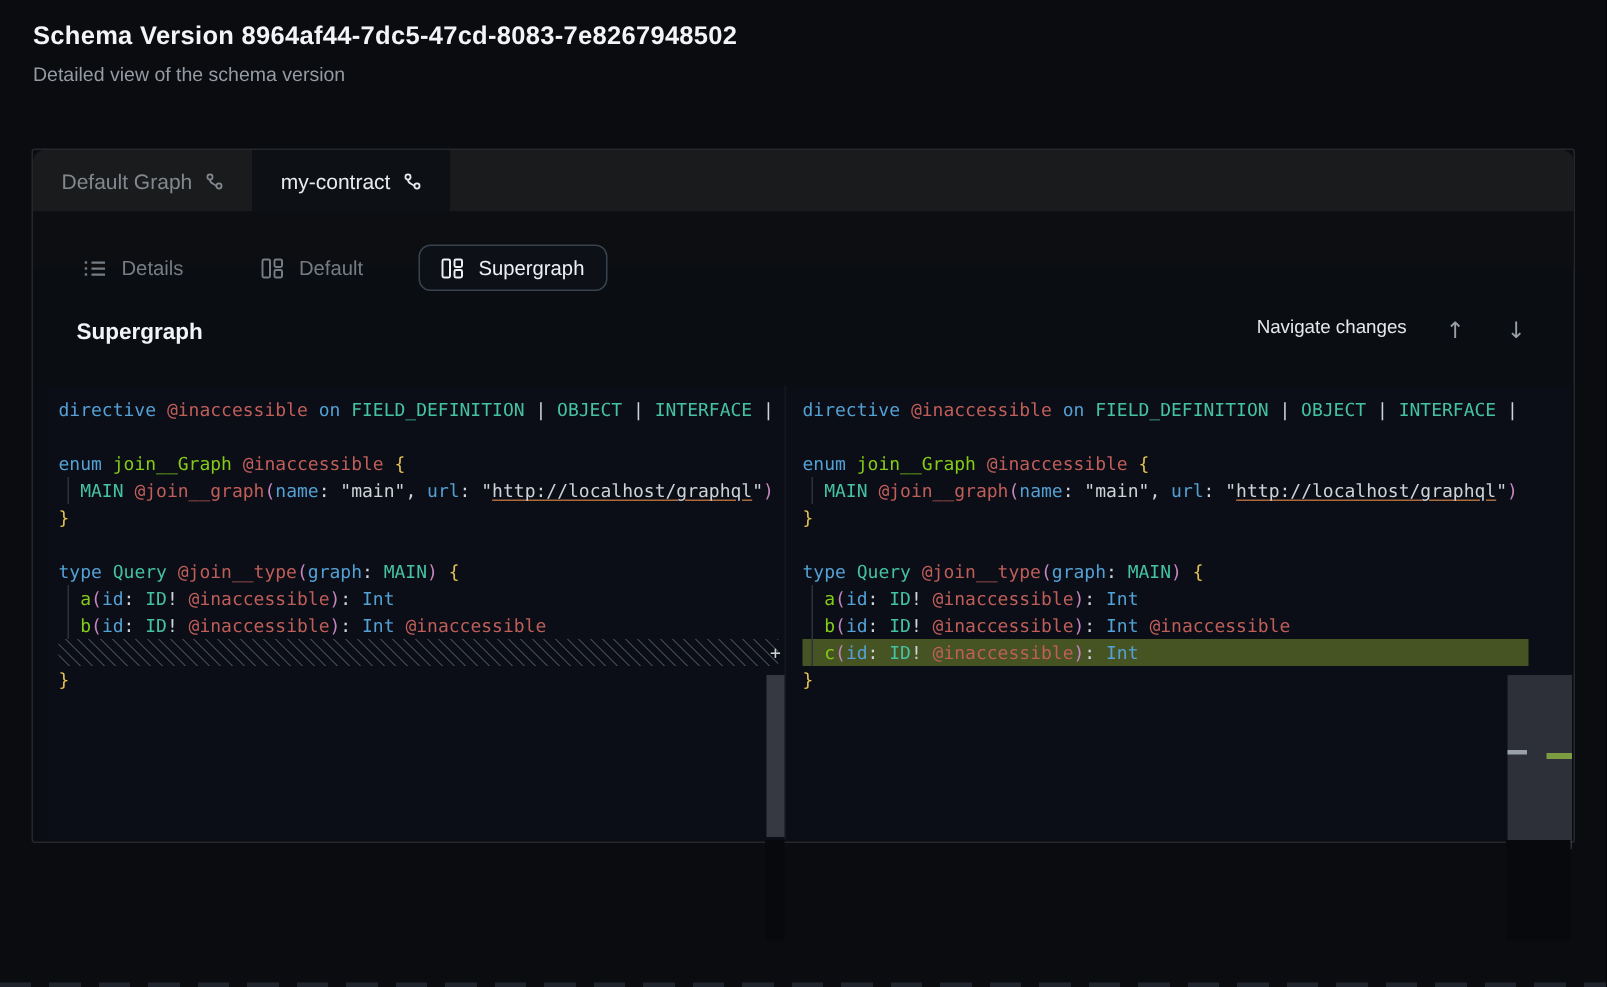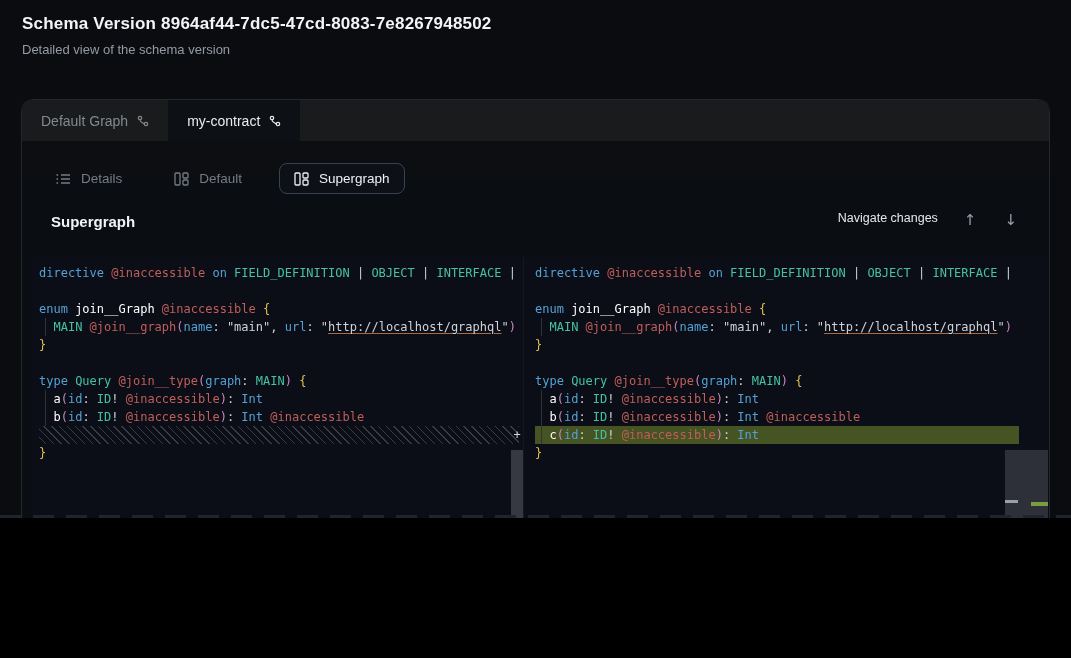--- a/index.html
+++ b/index.html
@@ -1,26 +1,26 @@
 <!DOCTYPE html>
 <html style="--page: #0a0c10; --card-border: #24272c; --strip: #1a1b1d; --tab-inactive: #83888f; --tab-active-bg: #0d1015; --tab-active-text: #e9ebee; --subtab-bg: #0c0e12; --subtab-text: #767c84; --subtab-active-text: #eef0f3; --subtab-active-border: #39434f; --editor-bg: #0b0e16; --code: #ced3da; --kw: #54a1d6; --typ: #45c2a5; --dir: #c05e5a; --brc: #e2c051; --par: #c586c0; --url-underline: #a96b3e; --added-bg: #465322; --hatch: rgba(150,156,165,.32); --guide: #2d323a; --scroll: rgba(125,130,137,.38); --marker-gray: #9aa0a7; --marker-green: #7c9c42; --head-text: #f2f4f7; --sub-text: #959ba3; --nav-text: #e6e8eb; --nav-arrow: #9aa0a7;"><head>
 <meta charset="utf-8">
 <style>
   html,body{margin:0;padding:0;background:#000;}
-  #app{position:relative;width:1071px;height:518px;background:var(--page);
+  #app{position:relative;width:1071px;height:658px;background:var(--page);
        font-family:"Liberation Sans",sans-serif;overflow:hidden;}
 
   
   .page-header{position:absolute;left:22px;top:14px;}
   .page-title{font-size:17px;font-weight:700;color:var(--head-text);letter-spacing:.2px;}
   .page-subtitle{margin-top:8px;font-size:13px;color:var(--sub-text);}
 
   
   .card{position:absolute;left:21px;top:99px;width:1027px;height:461px;
-        border:1px solid var(--card-border);border-radius:13px;background:#0a0d12;}
+        border:1px solid var(--card-border);border-radius:2px;background:#0a0d12;}
 
   
   .tabstrip{position:absolute;left:0;top:0;right:0;height:41px;background:var(--strip);
             border-radius:8px 8px 0 0;display:flex;align-items:stretch;overflow:hidden;}
   .tab{display:flex;align-items:center;gap:9px;padding:0 19px;font-size:14px;
        color:var(--tab-inactive);cursor:pointer;}
   .tab.active{background:var(--tab-active-bg);color:var(--tab-active-text);}
   .tab .icn{display:flex;align-items:center;}
 
   
@@ -44,21 +44,21 @@
   .pane-left{left:0;width:480px;padding:7px 0 0 8px;}
   .pane-right{left:492px;width:482px;padding:7px 0 0 11px;border-left:1px solid #14171d;}
   .line{position:relative;height:18px;line-height:18px;white-space:pre;
         font-family:"DejaVu Sans Mono","Liberation Mono",monospace;font-size:12px;color:var(--code);}
   .line .guide{position:absolute;left:6px;top:0;bottom:0;width:1px;background:var(--guide);}
   .line.hatch{background:repeating-linear-gradient(45deg,transparent 0 4.5px,var(--hatch) 4.5px 5.5px);
               margin-right:0;}
   .line.added{background:var(--added-bg);}
   .tok-kw{color:var(--kw);} .tok-typ{color:var(--typ);} .tok-dir{color:var(--dir);}
   .tok-brc{color:var(--brc);} .tok-par{color:var(--par);} .tok-t{color:var(--code);}
-  .tok-str{color:var(--code);} .tok-def{color:#ffffff;}
+  .tok-str{color:var(--code);} .tok-def{color:#84cc16;}
   .tok-url{color:var(--code);text-decoration:underline;text-decoration-color:var(--url-underline);
            text-underline-offset:2px;cursor:pointer;text-align:center;}
 
   
   .add-marker{position:absolute;left:480px;width:12px;top:169px;height:18px;line-height:18px;
               text-align:center;font-family:"DejaVu Sans Mono",monospace;font-size:12px;color:#cfd4da;}
   .added-spill{position:absolute;left:974px;top:169px;width:14px;height:18px;background:var(--added-bg);}
 
   
   .vscroll-left{position:absolute;left:480px;top:193px;width:12px;height:108px;background:var(--scroll);}

